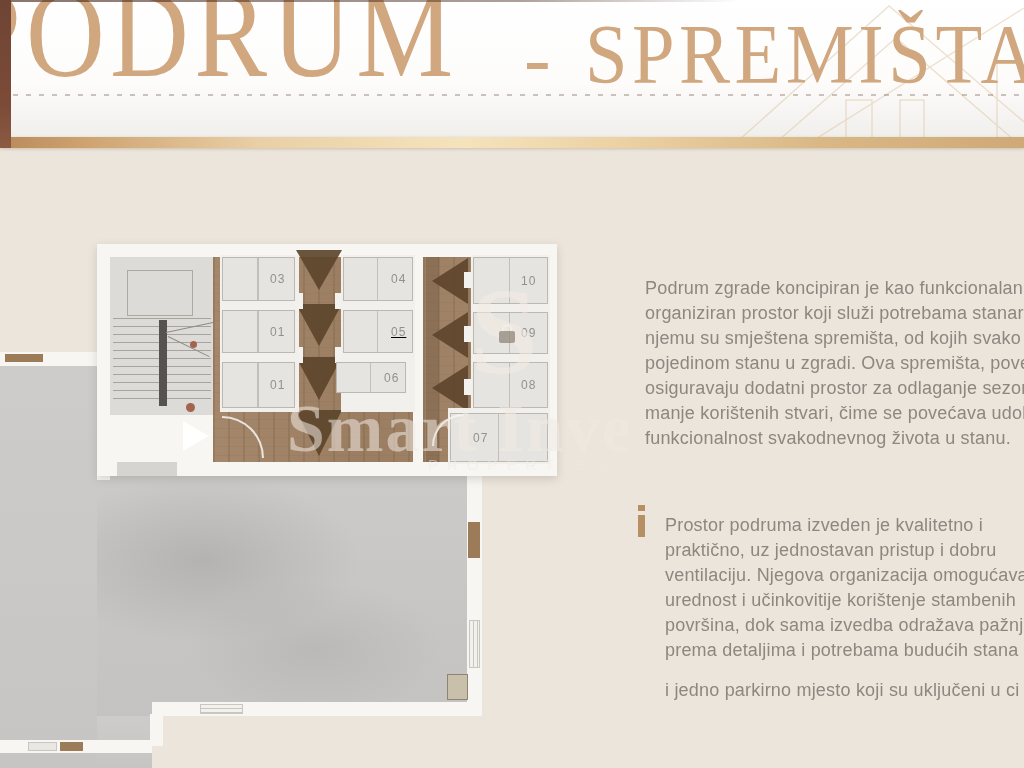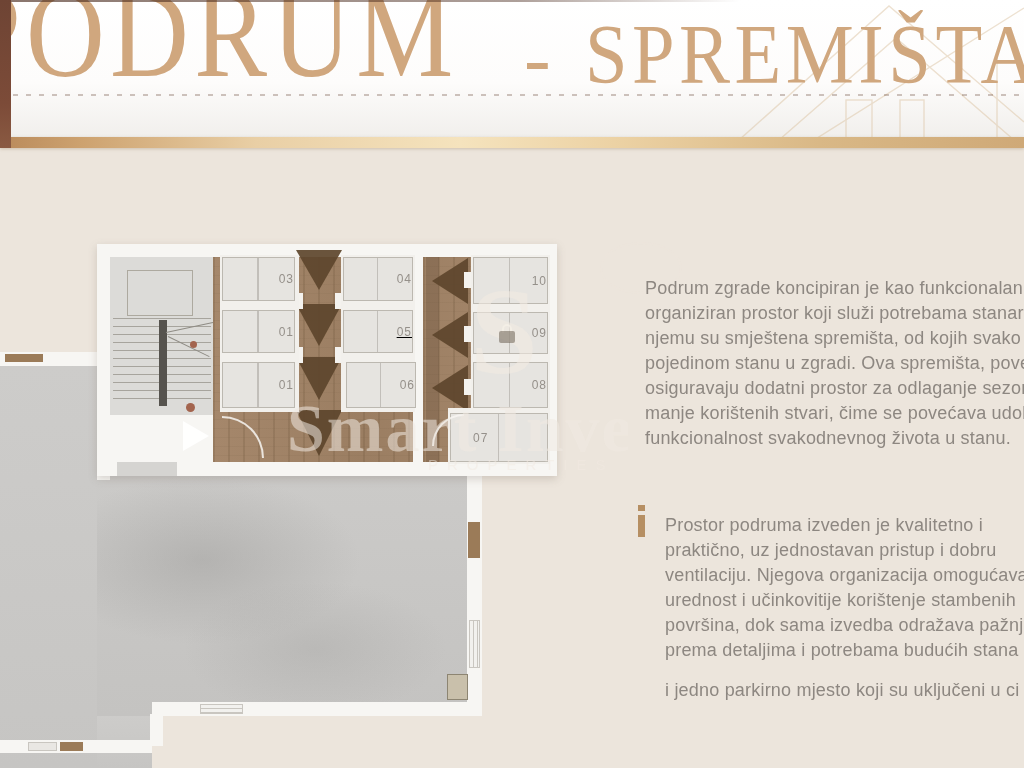--- a/index.html
+++ b/index.html
@@ -50,21 +50,21 @@
       repeating-linear-gradient(90deg, rgba(118,93,66,.28) 0 2px, transparent 2px 15px),
       repeating-linear-gradient(180deg, rgba(130,105,78,.14) 0 1px, transparent 1px 9px),
       linear-gradient(90deg,#a5876b,#9b7e62 45%,#a5876b);}
   .corr2-dark{left:426px;top:257px;width:13px;height:205px;background:rgba(96,74,52,.30);}
 
   .colbg{background:#f2f0ec;}
   .room{background:
       linear-gradient(90deg, transparent calc(50% - 1px), rgba(140,135,128,.40) calc(50% - 1px), rgba(140,135,128,.40) 50%, transparent 50%),
       #e6e4e0;
     border:1px solid #bcb8b0;box-sizing:border-box;
-    display:flex;align-items:center;justify-content:flex-end;}
+    display:flex;align-items:center;justify-content:flex-start;padding-left:47px;}
   .room-label{font-size:12px;letter-spacing:1px;color:#95908a;}
   .tri-down{width:46px;background:#5d452c;opacity:.92;clip-path:polygon(0 0,100% 0,50% 100%);}
   .tri-left{width:36px;background:#5d452c;opacity:.92;clip-path:polygon(100% 0,100% 100%,0 50%);}
   .bracket{width:8px;height:16px;background:#f4f2ee;}
   .arc-br{border-right:2px solid rgba(248,246,242,.85);border-top:2px solid rgba(248,246,242,.85);border-top-right-radius:100%;}
   .arc-bl{border-left:2px solid rgba(248,246,242,.85);border-top:2px solid rgba(248,246,242,.85);border-top-left-radius:100%;}
 
   
   .wm-clip{left:0;top:148px;width:628px;height:620px;overflow:hidden;pointer-events:none;}
   .wm{font-family:"Liberation Serif",serif;color:rgba(241,234,225,.58);white-space:nowrap;}
@@ -157,21 +157,21 @@
   </div>
 <div class="abs room" style="left:222px;top:362px;width:73px;height:46px;">
     <span class="room-label">01</span>
   </div>
 <div class="abs room" style="left:343px;top:257px;width:70px;height:44px;">
     <span class="room-label">04</span>
   </div>
 <div class="abs room" style="left:343px;top:310px;width:70px;height:43px;text-decoration:underline;">
     <span class="room-label">05</span>
   </div>
-<div class="abs room" style="left:346px;top:362px;width:70px;height:46px;">
+<div class="abs room" style="left:336px;top:362px;width:70px;height:31px;">
     <span class="room-label">06</span>
   </div>
 <div class="abs room" style="left:473px;top:257px;width:75px;height:47px;">
     <span class="room-label">10</span>
   </div>
 <div class="abs room" style="left:473px;top:312px;width:75px;height:42px;">
     <span class="room-label">09</span>
   </div>
 <div class="abs room" style="left:473px;top:362px;width:75px;height:46px;">
     <span class="room-label">08</span>

